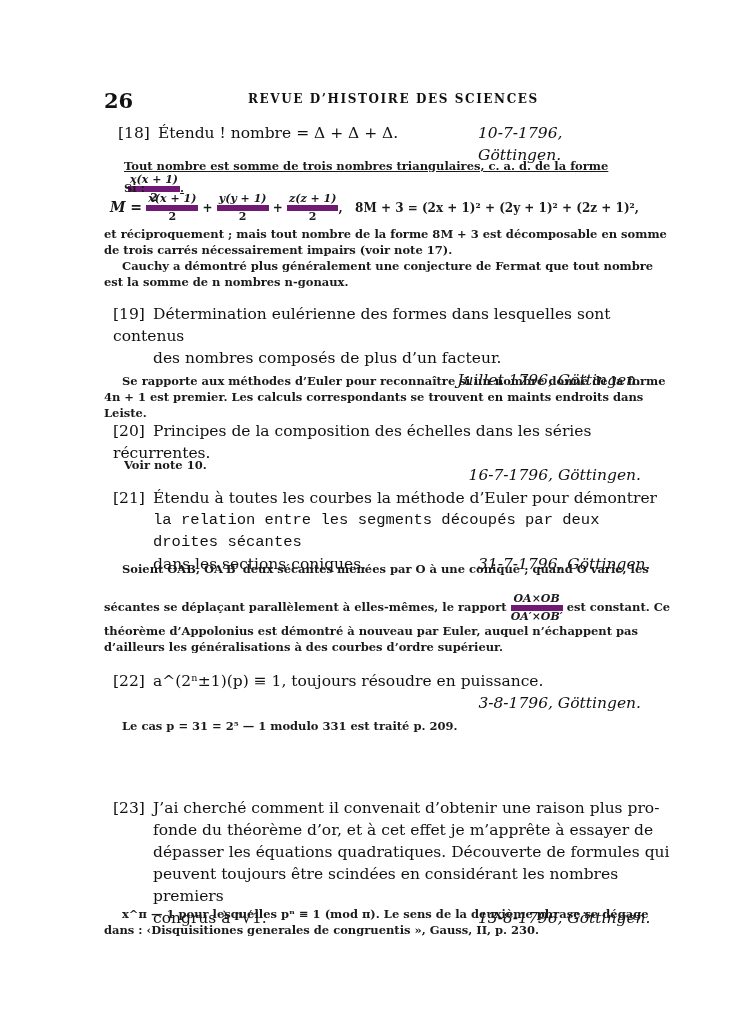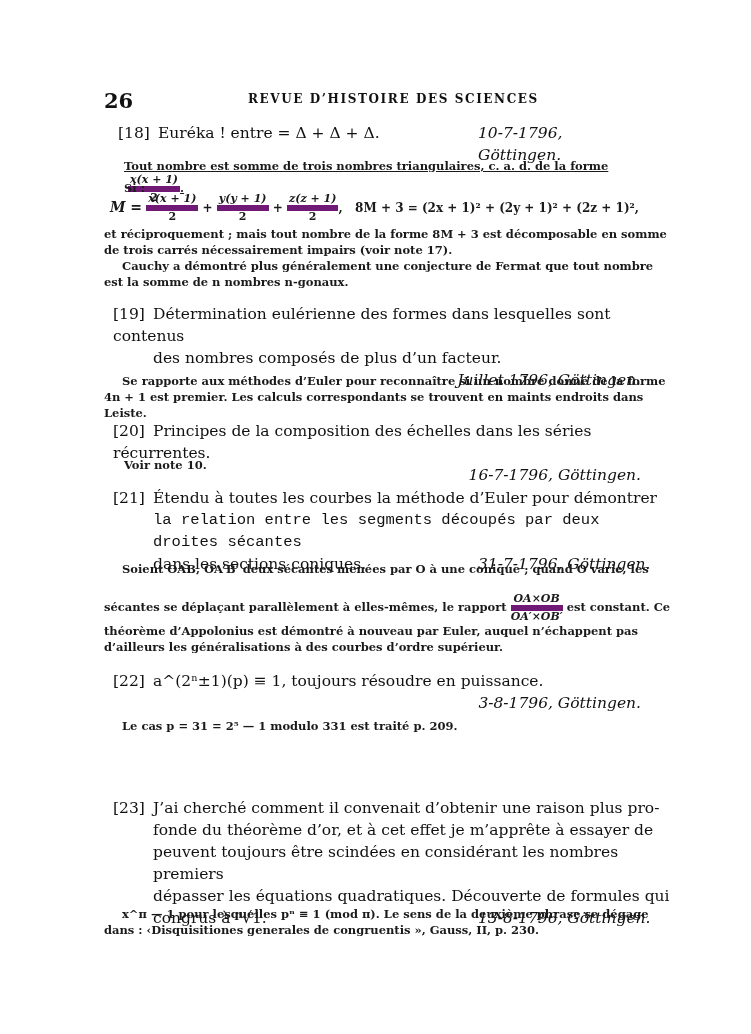--- a/index.html
+++ b/index.html
@@ -22,21 +22,21 @@
 </style>
 </head>
 <body>
 
 <div class="page">
 
   <div class="abs header-num">26</div>
   <div class="abs header-title">REVUE D’HISTOIRE DES SCIENCES</div>
 
   <div class="abs entry" style="left:118px;top:122px;width:530px;">
-    <span class="num">[18]</span><span>Euréka ! entre = Δ + Δ + Δ.</span>
+    <span class="num">[18]</span><span>Étendu ! nombre = Δ + Δ + Δ.</span>
     <span class="date abs" style="left:360px;top:0;">10-7-1796, Göttingen.</span>
   </div>
   <div class="abs note" style="left:124px;top:158px;width:540px;text-decoration:underline;">
     <span>Tout nombre est somme de trois nombres triangulaires, c. a. d. de la forme</span>
     <span class="frac" style="margin-left:4px;"><span class="n">x(x + 1)</span><span class="d">2</span></span>.
   </div>
   <div class="abs note" style="left:124px;top:180px;">Si :</div>
   <div class="abs note math" style="left:110px;top:193px;width:560px;font-size:12px;">
     <i style="font-size:14px;">M =</i>
     <span class="frac"><span class="n">x(x + 1)</span><span class="d">2</span></span> +
@@ -77,19 +77,19 @@
     <div><span class="num">[22]</span><span>a^(2ⁿ±1)(p) ≡ 1, toujours résoudre en puissance.</span></div>
     <div class="date" style="text-align:right;padding-right:32px;">3-8-1796, Göttingen.</div>
   </div>
   <div class="abs note" style="left:104px;top:718px;width:567px;">
     <div class="indent">Le cas p = 31 = 2⁵ — 1 modulo 331 est traité p. 209.</div>
   </div>
 
   <div class="abs entry" style="left:113px;top:797px;width:560px;">
     <div><span class="num">[23]</span><span>J’ai cherché comment il convenait d’obtenir une raison plus pro-</span></div>
     <div style="padding-left:40px;">fonde du théorème d’or, et à cet effet je m’apprête à essayer de</div>
+    <div style="padding-left:40px;">dépasser les équations quadratiques. Découverte de formules qui</div>
     <div style="padding-left:40px;">peuvent toujours être scindées en considérant les nombres premiers</div>
-    <div style="padding-left:40px;">dépasser les équations quadratiques. Découverte de formules qui</div>
     <div style="padding-left:40px;position:relative;"><span>congrus à ⁿ√1.</span><span class="date abs" style="left:365px;top:0;">13-8-1796, Göttingen.</span></div>
   </div>
   <div class="abs note indent" style="left:104px;top:906px;width:567px;">x^π — 1 pour lesquelles pⁿ ≡ 1 (mod π). Le sens de la deuxième phrase se dégage dans : ‹Disquisitiones generales de congruentis », Gauss, II, p. 230.</div>
 
 </div>
 
 </body></html>

